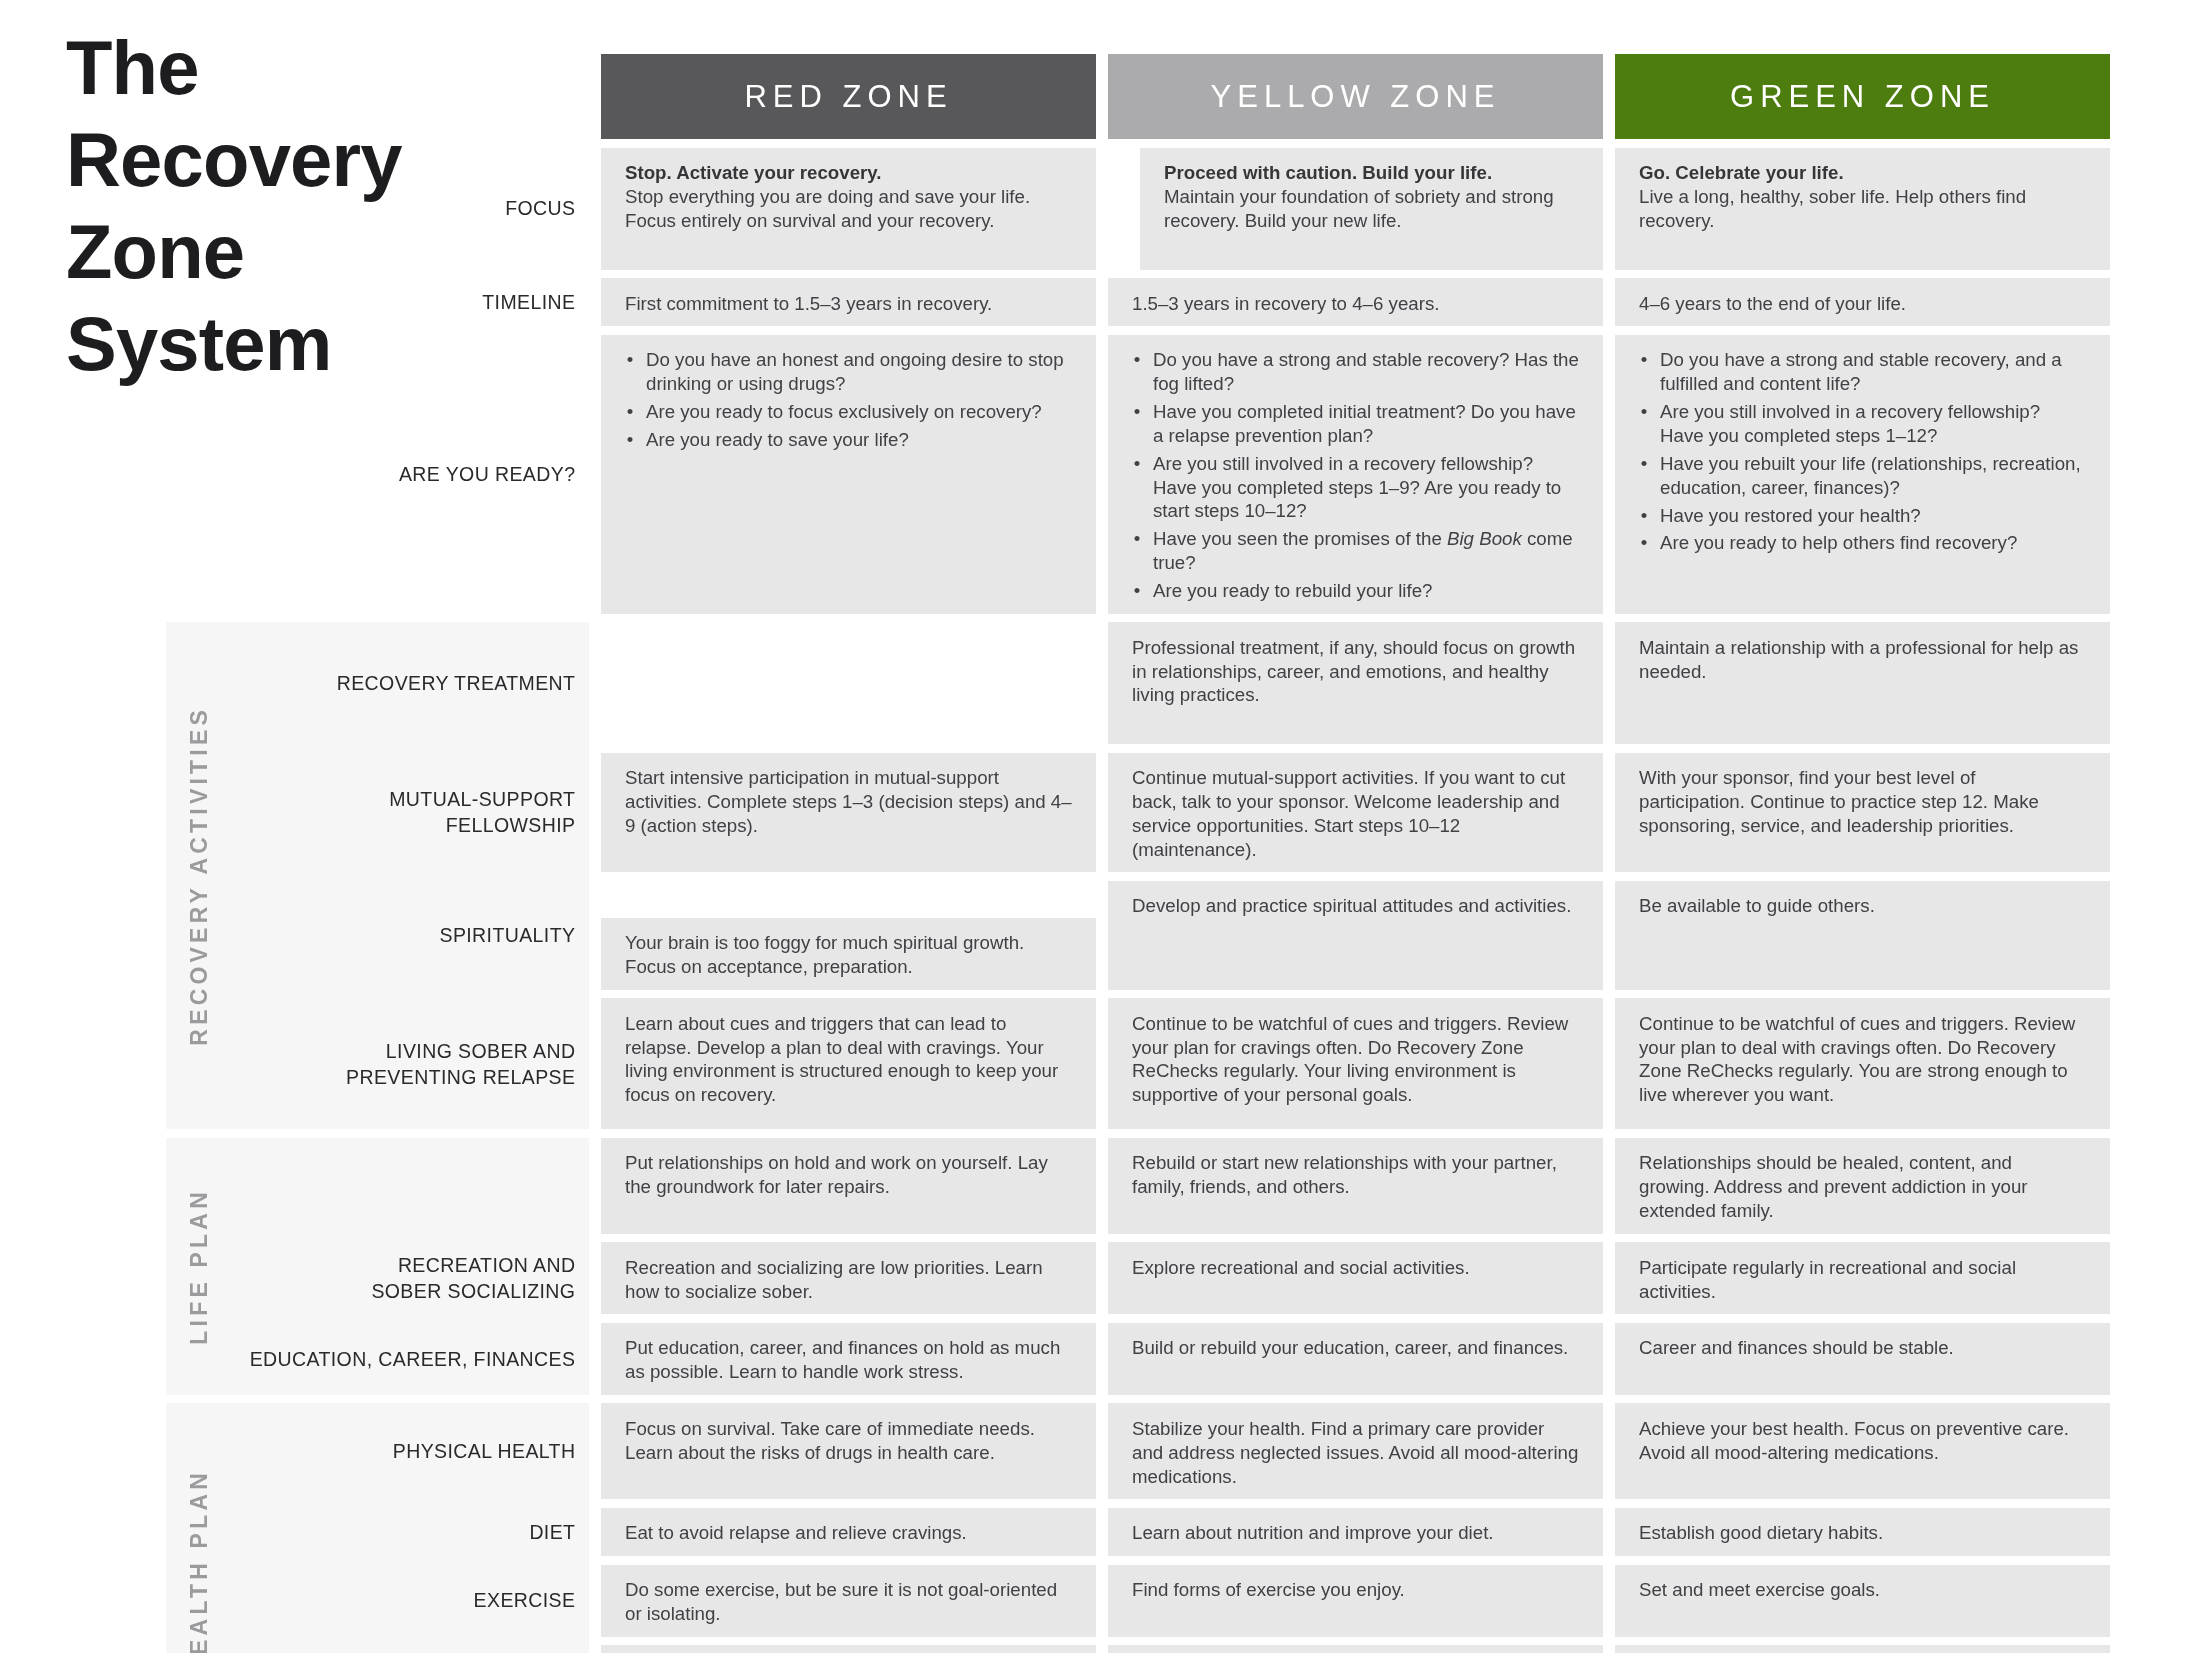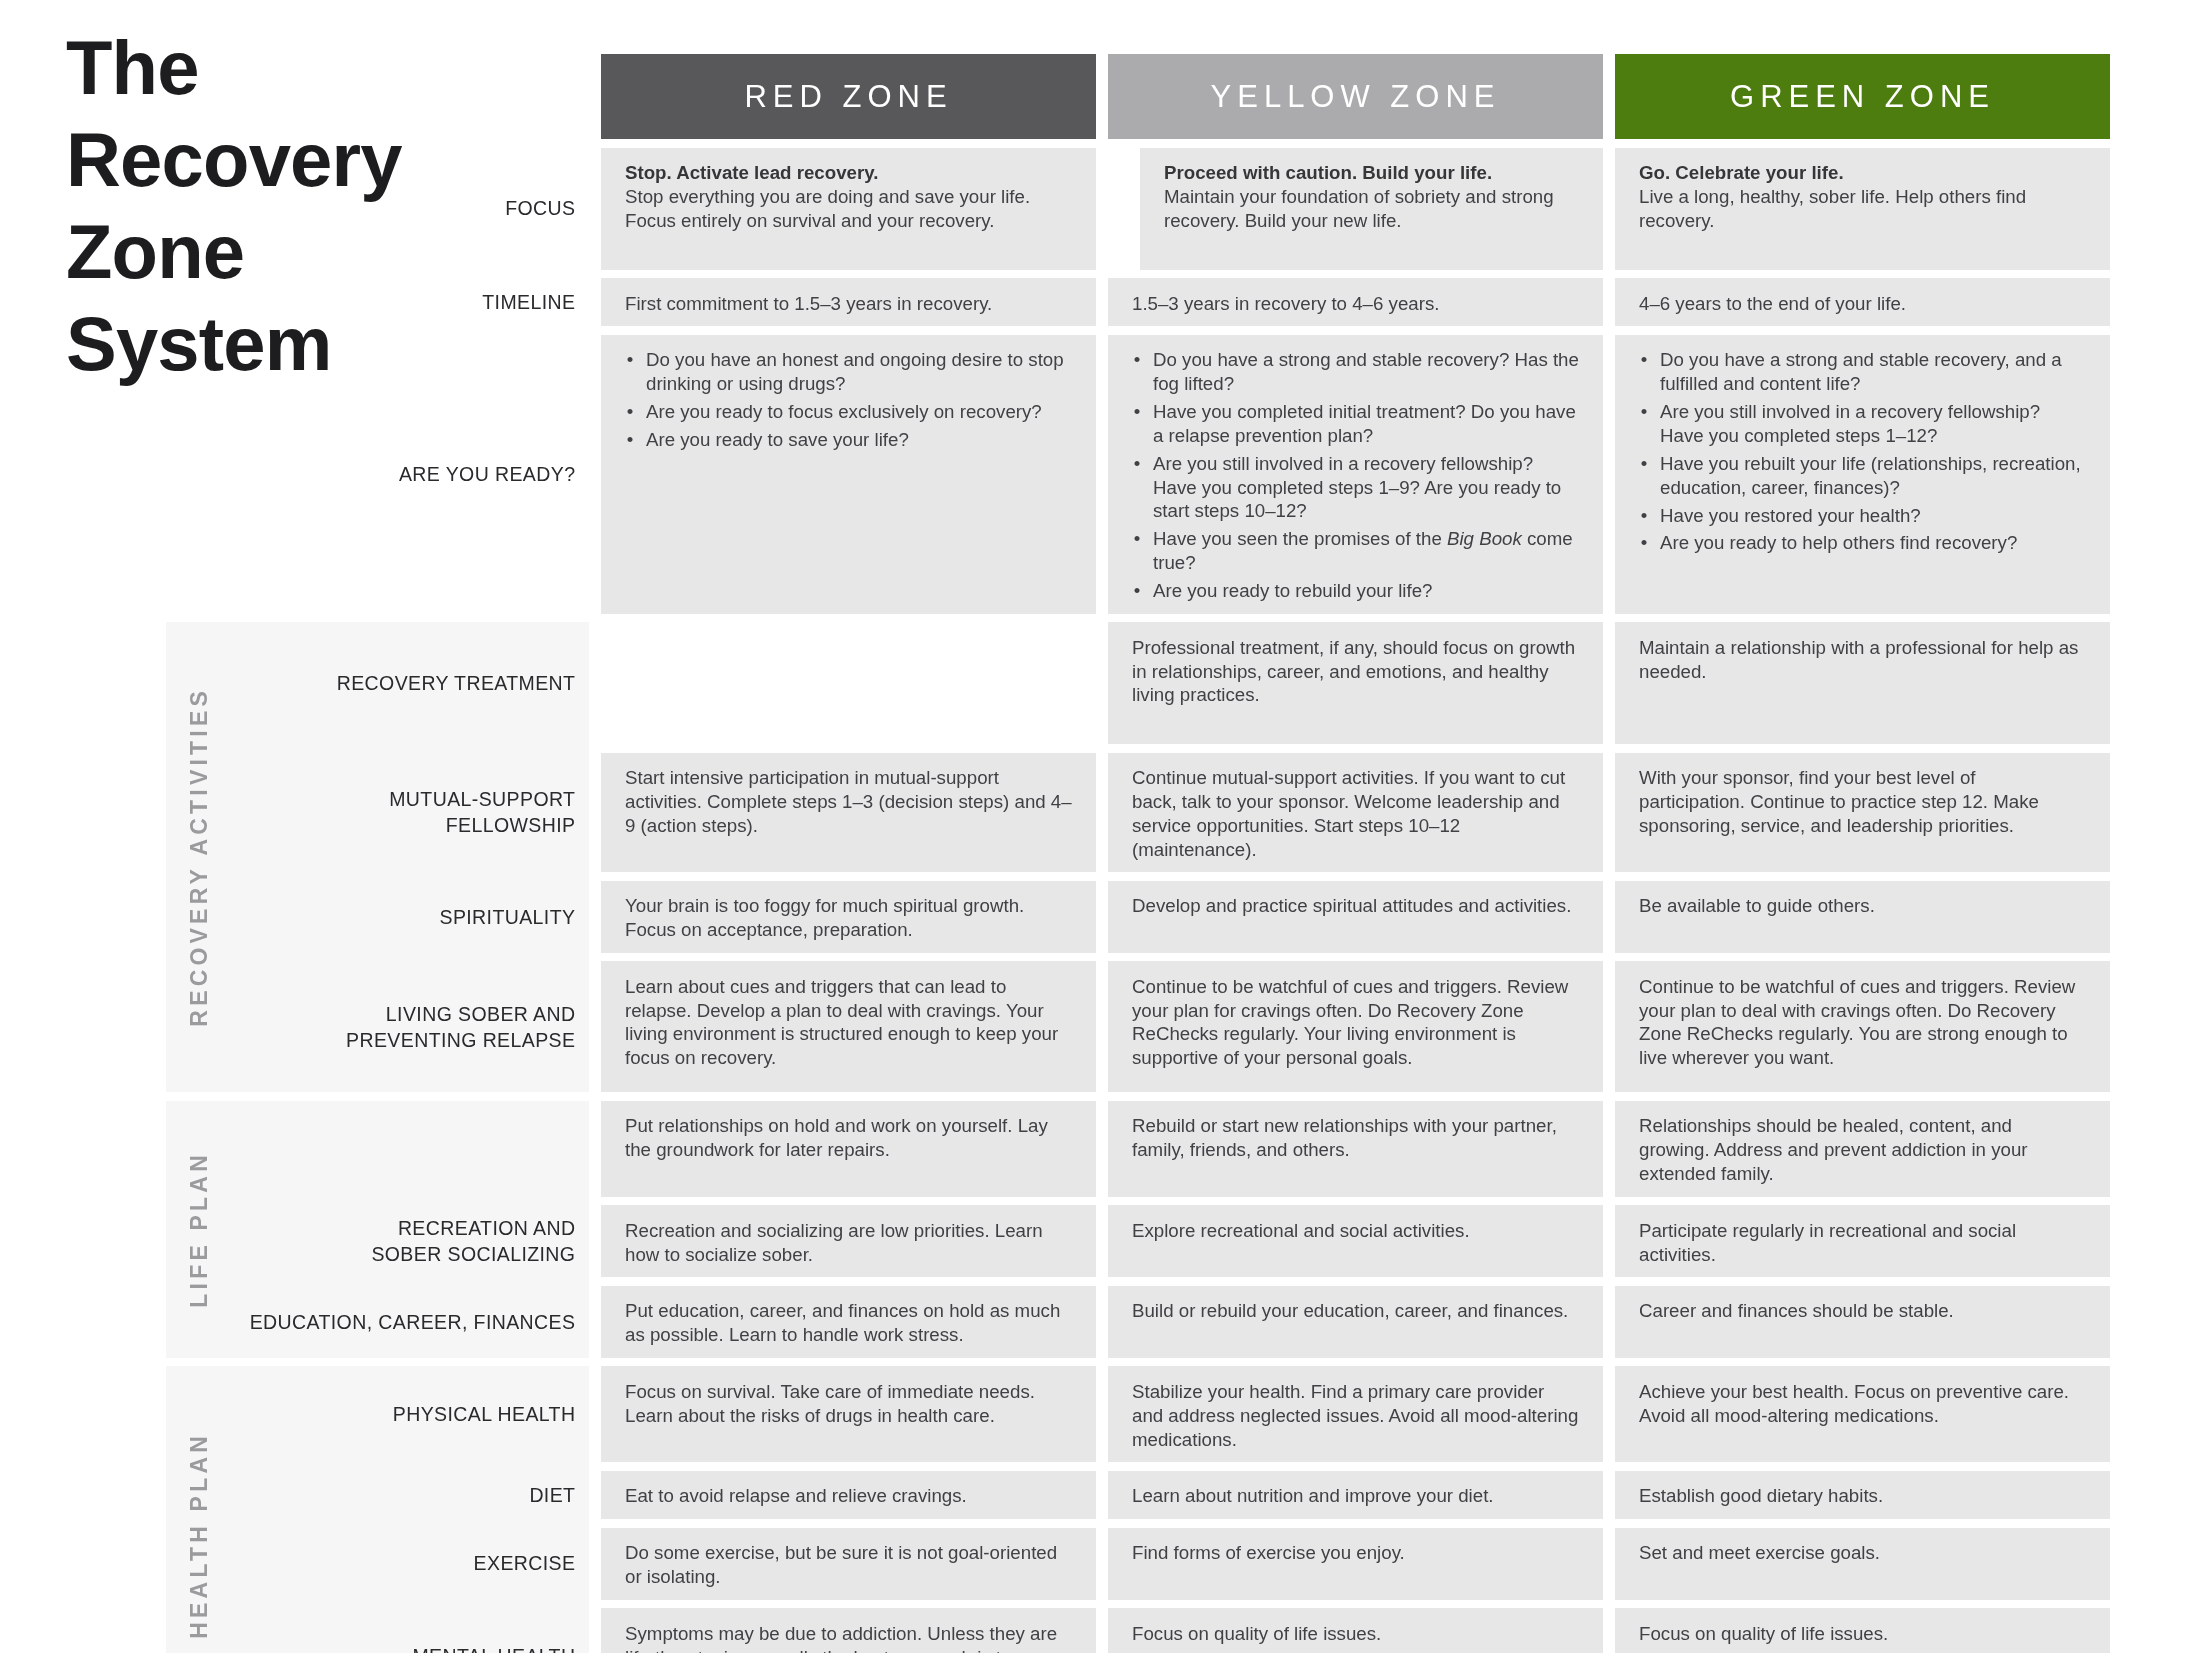--- a/index.html
+++ b/index.html
@@ -85,21 +85,21 @@
         <div class="group-label">RECOVERY ACTIVITIES</div>
       </div>
       <div class="group-panel" style="grid-row: 9 / 12;">
         <div class="group-label">LIFE PLAN</div>
       </div>
       <div class="group-panel" style="grid-row: 12 / 16;">
         <div class="group-label">HEALTH PLAN</div>
       </div>
       <div class="row-label" style="grid-area: 2 / 1;">FOCUS</div>
       <div class="cell" style="grid-area: 2 / 2;">
-        <div class="lead">Stop. Activate lead recovery.</div>
+        <div class="lead">Stop. Activate your recovery.</div>
         <div class="text">Stop everything you are doing and save your life. Focus entirely on survival and your recovery.</div>
       </div>
       <div class="cell" style="grid-area: 2 / 3; margin-left: 32px;">
         <div class="lead">Proceed with caution. Build your life.</div>
         <div class="text">Maintain your foundation of sobriety and strong recovery. Build your new life.</div>
       </div>
       <div class="cell" style="grid-area: 2 / 4;">
         <div class="lead">Go. Celebrate your life.</div>
         <div class="text">Live a long, healthy, sober life. Help others find recovery.</div>
       </div>
@@ -151,21 +151,21 @@
       <div class="cell" style="grid-area: 6 / 2;">
         <div class="text">Start intensive participation in mutual-support activities. Complete steps 1–3 (decision steps) and 4–9 (action steps).</div>
       </div>
       <div class="cell" style="grid-area: 6 / 3;">
         <div class="text">Continue mutual-support activities. If you want to cut back, talk to your sponsor. Welcome leadership and service opportunities. Start steps 10–12 (maintenance).</div>
       </div>
       <div class="cell" style="grid-area: 6 / 4;">
         <div class="text">With your sponsor, find your best level of participation. Continue to practice step 12. Make sponsoring, service, and leadership priorities.</div>
       </div>
       <div class="row-label" style="grid-area: 7 / 1;">SPIRITUALITY</div>
-      <div class="cell" style="grid-area: 7 / 2;">
+      <div class="cell" style="grid-area: 7 / 2; margin-top: 37px;">
         <div class="text">Your brain is too foggy for much spiritual growth. Focus on acceptance, preparation.</div>
       </div>
       <div class="cell" style="grid-area: 7 / 3;">
         <div class="text">Develop and practice spiritual attitudes and activities.</div>
       </div>
       <div class="cell" style="grid-area: 7 / 4;">
         <div class="text">Be available to guide others.</div>
       </div>
       <div class="row-label" style="grid-area: 8 / 1;">LIVING SOBER AND
 PREVENTING RELAPSE</div>

